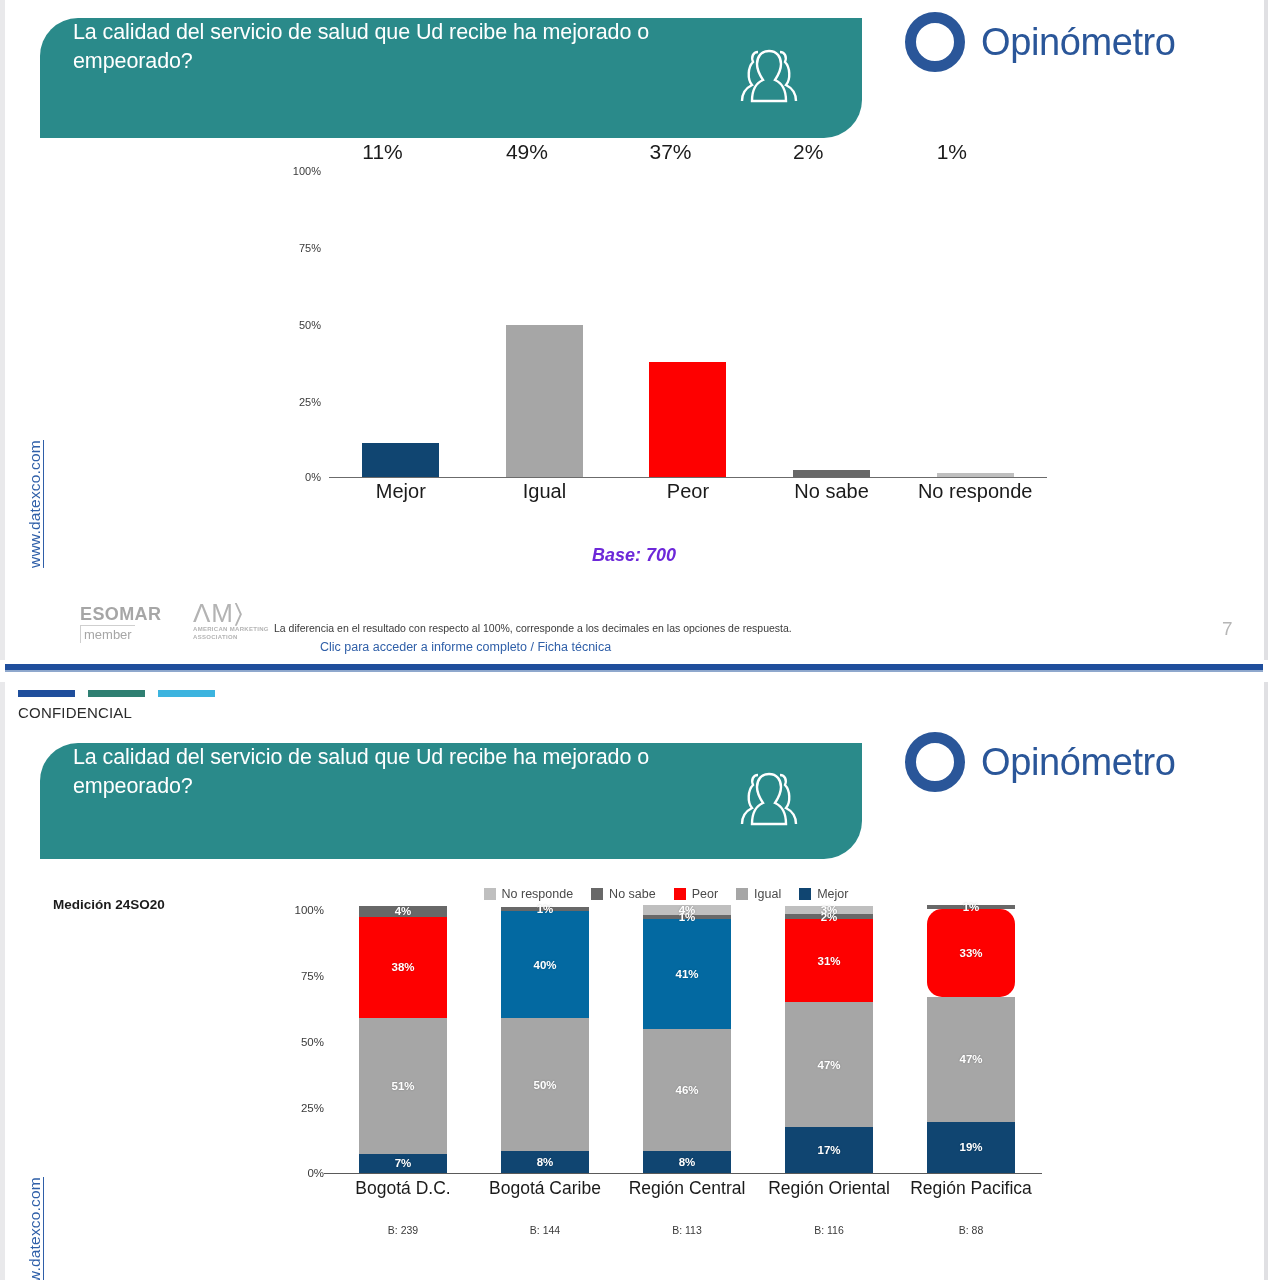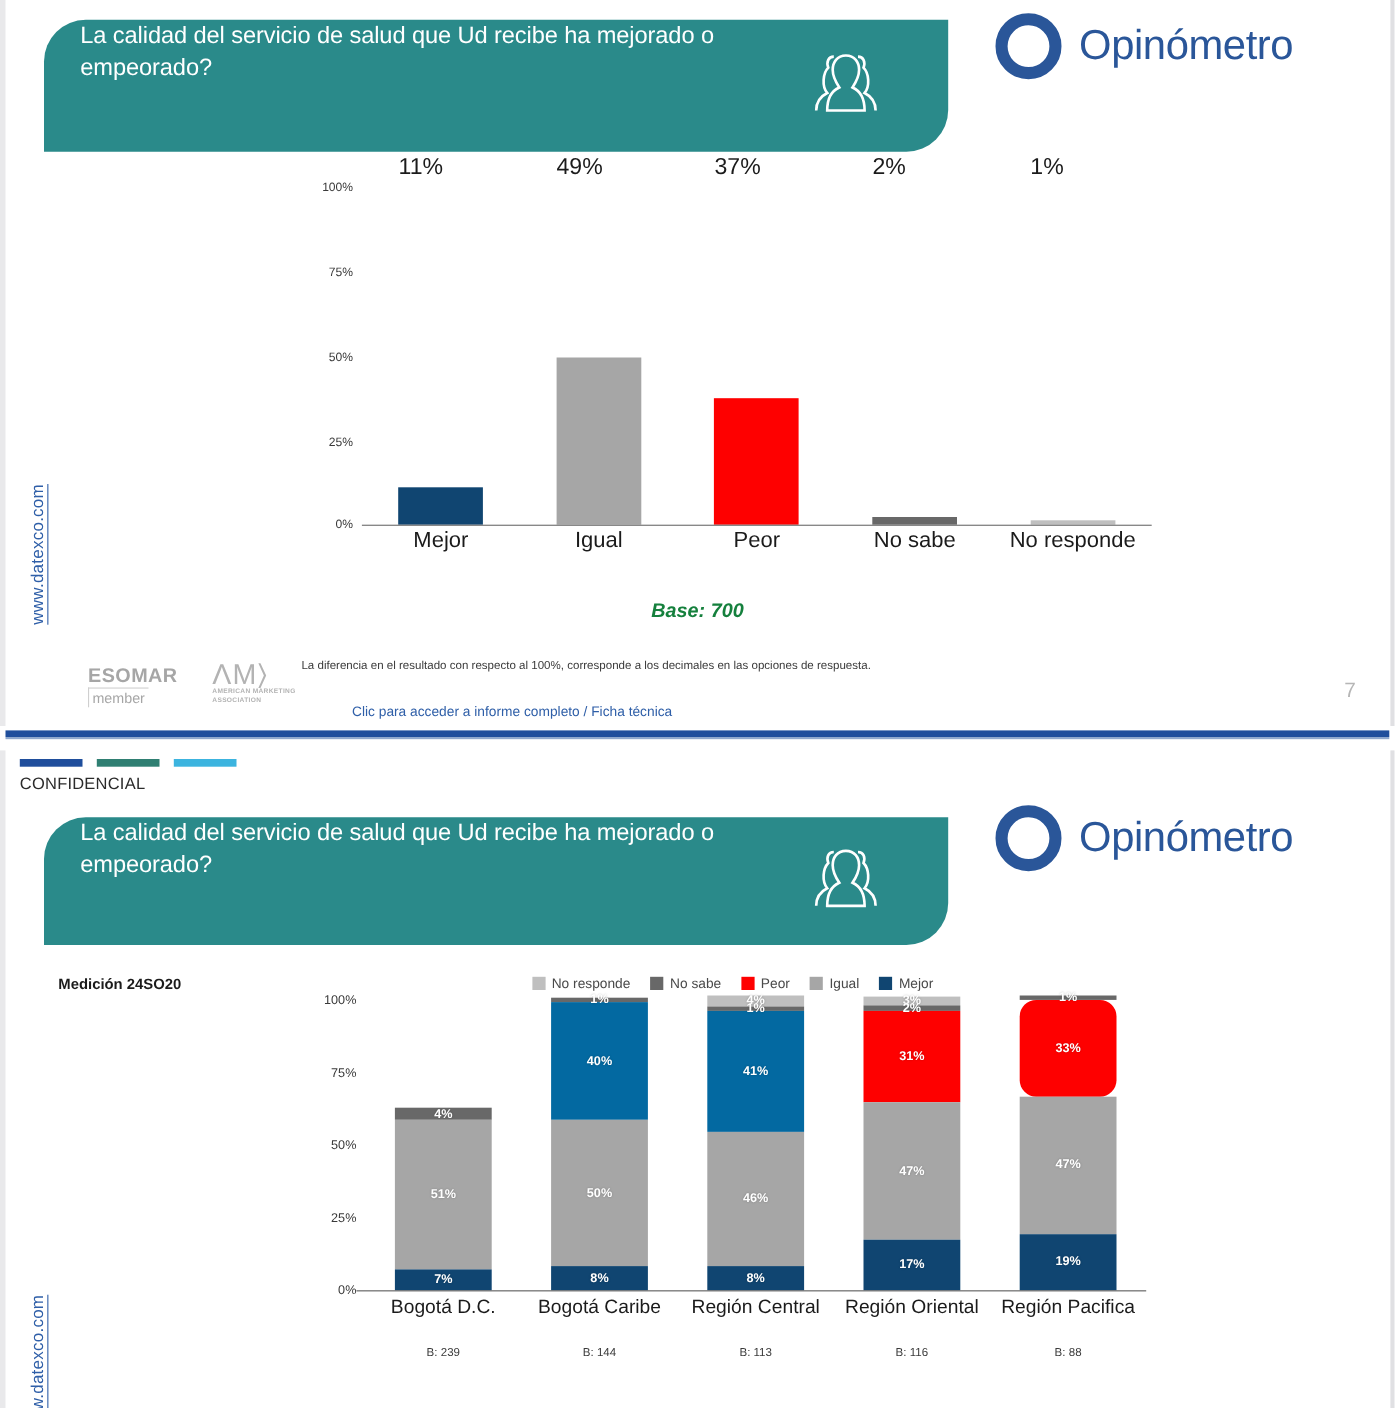--- a/index.html
+++ b/index.html
@@ -161,21 +161,21 @@
     font-size:20px;
     color:#1b1b1b;
     white-space:nowrap;
   }
 
   .base-line {
     position:absolute;
     font-size:18px;
     font-style:italic;
     font-weight:bold;
-    color:#15803d;
+    color:#6d28d9;
   }
 
   
   .footnote {
     position:absolute;
     font-size:10.5px;
     color:#3a3a3a;
     white-space:nowrap;
   }
   .footlink {
@@ -359,21 +359,21 @@
         <div class="c1-xlabel">Mejor</div>
         <div class="c1-xlabel">Igual</div>
         <div class="c1-xlabel">Peor</div>
         <div class="c1-xlabel">No sabe</div>
         <div class="c1-xlabel">No responde</div>
       </div>
   </div>
 
   <div class="base-line" style="left:592px; top:545px;">Base: 700</div>
 
-  <div class="footnote" style="left:274px; top:599px;">La diferencia en el resultado con respecto al 100%, corresponde a los decimales en las opciones de respuesta.</div>
+  <div class="footnote" style="left:274px; top:622px;">La diferencia en el resultado con respecto al 100%, corresponde a los decimales en las opciones de respuesta.</div>
   <div class="footlink" style="left: 320px; top: 626px; color: rgb(47, 95, 168); margin-top: 14px;">Clic para acceder a informe completo / Ficha técnica</div>
   <div class="page-num" style="left:1222px; top:618px;">7</div>
 
   <div class="esomar">
     <div class="e-top">ESOMAR</div>
     <div class="e-bot">member</div>
   </div>
   <div class="ama">
     <div class="ama-mark">ΛM〉</div>
     <div class="ama-t1">AMERICAN MARKETING</div>
@@ -406,21 +406,21 @@
     <div class="title-text">La calidad del servicio de salud que Ud recibe ha mejorado o empeorado?</div>
     <span class="people-icon">
       <svg width="82" height="62" viewBox="0 0 82 62" fill="none" stroke="#ffffff" stroke-width="2.4">
         <path d="M14 56 C14 46 20 42 24 40 C19 34 20 22 25 17 C23 12 25 7 30 7"></path>
         <path d="M68 56 C68 46 62 42 58 40 C63 34 62 22 57 17 C59 12 57 7 52 7"></path>
         <path d="M41 6 C33 6 29 12 29 19 C29 26 33 32 35 35 C28 38 24 44 24 56 L58 56 C58 44 54 38 47 35 C49 32 53 26 53 19 C53 12 49 6 41 6 Z"></path>
       </svg>
     </span>
   </div>
 
-  <div class="medicion" style="left:53px; top:205px;">Medición 24SO20</div>
+  <div class="medicion" style="left:53px; top:215px;">Medición 24SO20</div>
 
   <div class="side-url" style="left: 26px; top: 495px; color: rgb(47, 95, 168);">www.datexco.com</div>
 
   <div class="c2-legend" style="top:205px;" id="c2-legend">
       <div class="c2-leg-item">
         <span class="c2-leg-swatch" style="background: rgb(191, 191, 191);"></span>
         <span class="c2-leg-txt">No responde</span>
       </div>
       <div class="c2-leg-item">
         <span class="c2-leg-swatch" style="background: rgb(104, 104, 104);"></span>
@@ -449,20 +449,23 @@
       <div class="c2-ylabel" style="top:267px;">0%</div>
     </div>
 
     <div class="c2-plot">
       <div class="c2-bars" id="c2-bars">
           <div class="c2-col">
             <div class="c2-stack">
               <div class="c2-seg" style="background: rgb(104, 104, 104); flex: 0 0 4%; min-height: 4px;">
                 <span class="c2-seg-lbl">4%</span>
               </div>
+              <div class="c2-seg" style="background: rgb(254, 0, 0); flex: 0 0 38%; min-height: 4px;">
+                <span class="c2-seg-lbl">38%</span>
+              </div>
               <div class="c2-seg" style="background: rgb(166, 166, 166); flex: 0 0 51%; min-height: 4px;">
                 <span class="c2-seg-lbl">51%</span>
               </div>
               <div class="c2-seg" style="background: rgb(16, 69, 113); flex: 0 0 7%; min-height: 4px;">
                 <span class="c2-seg-lbl">7%</span>
               </div>
             </div>
           </div>
           <div class="c2-col">
             <div class="c2-stack">

